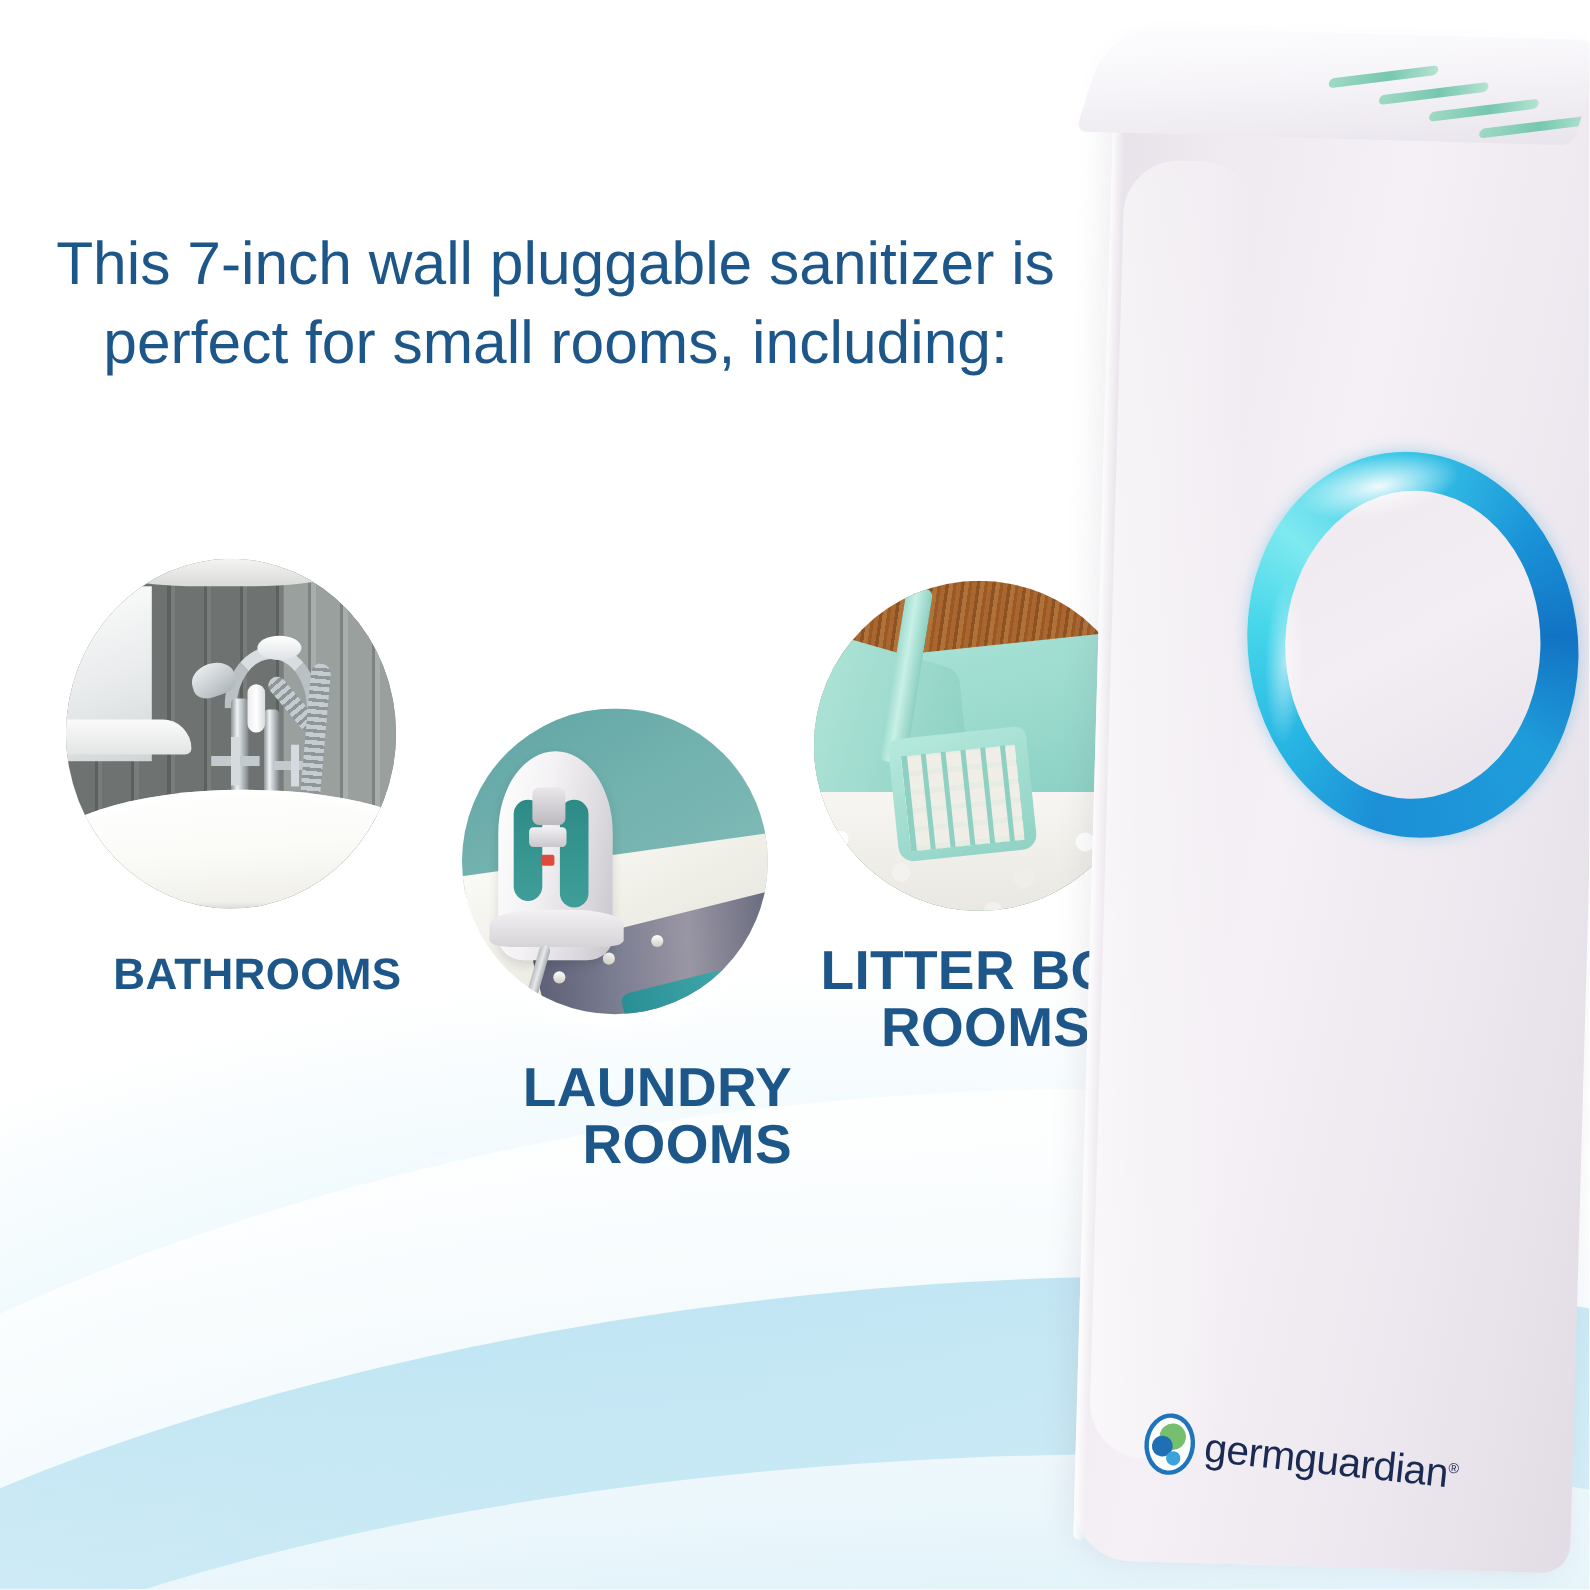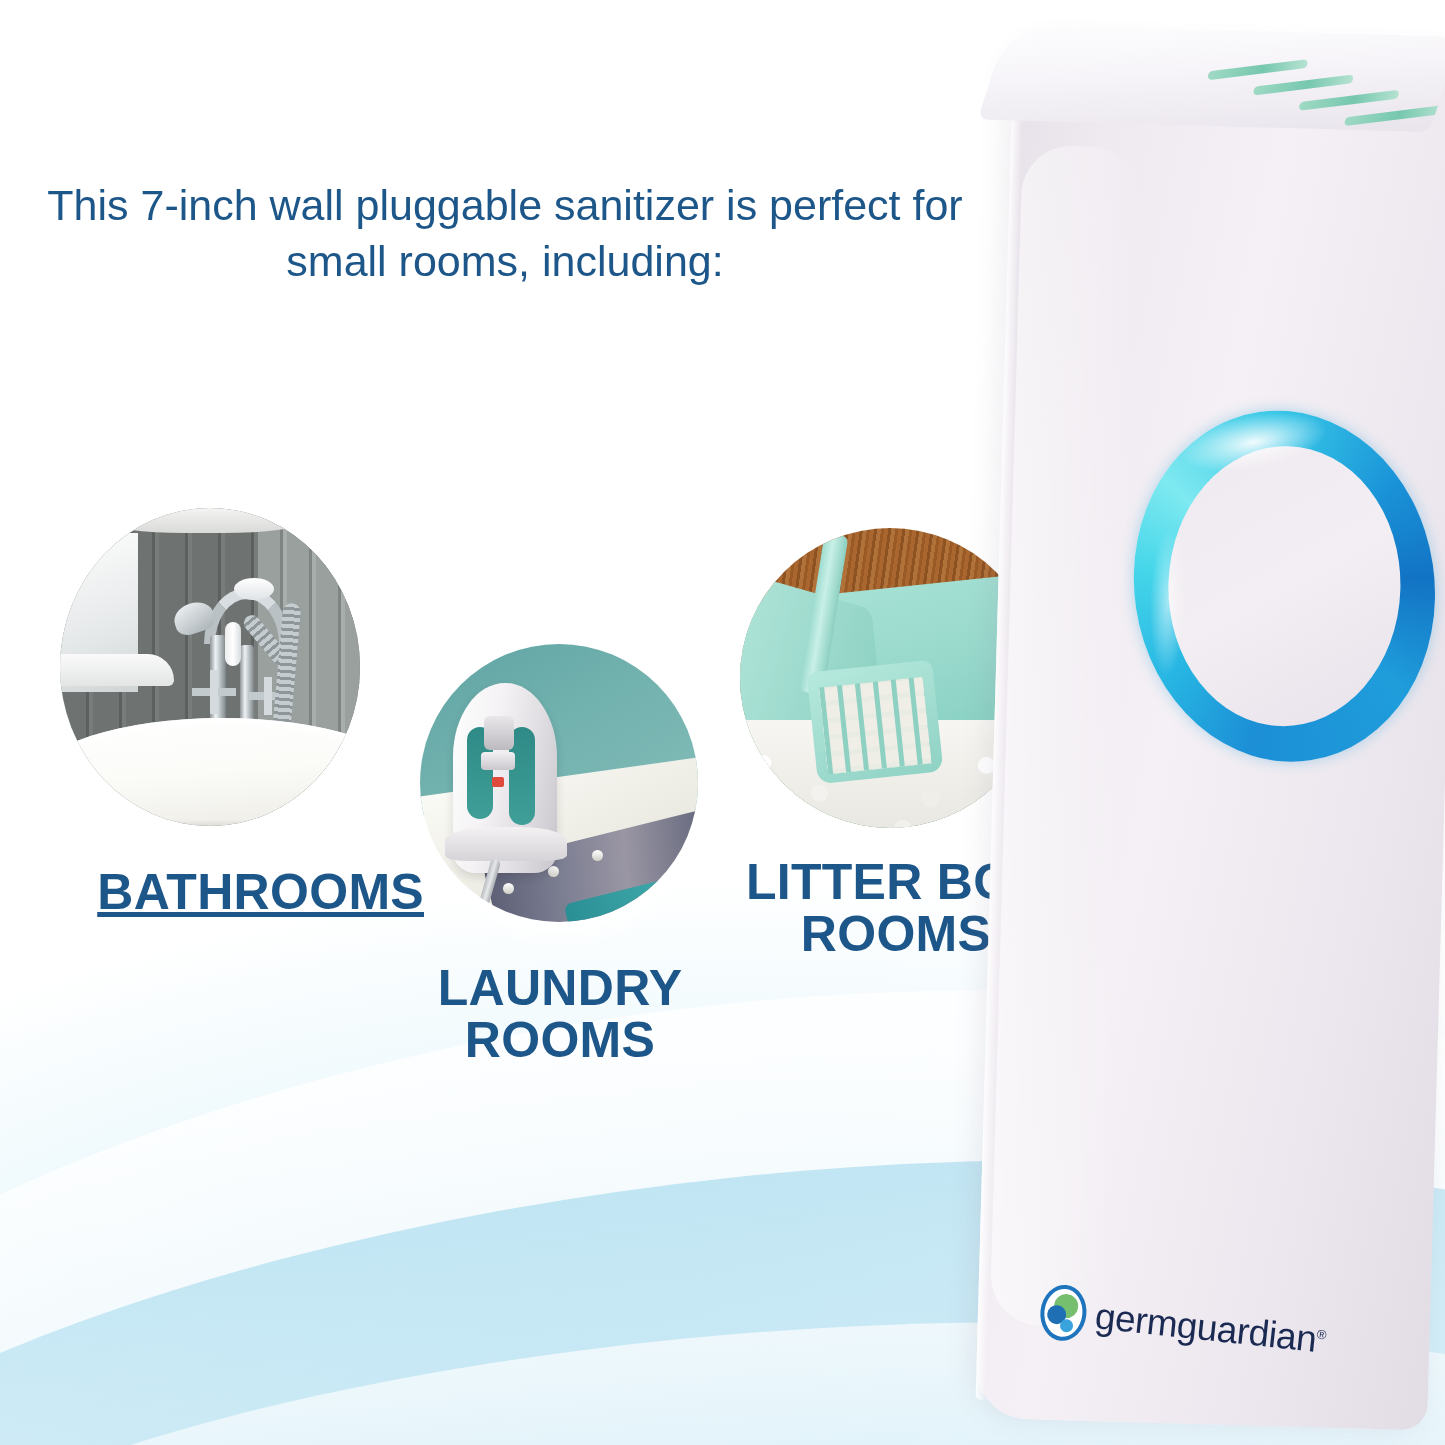--- a/index.html
+++ b/index.html
@@ -59,21 +59,22 @@
     text-align:center;
   }
   .headline {
     font-size:61px;
     font-weight:bold;
     letter-spacing:.5px;
     line-height:1.0;
     color:#1d5689;
   }
   .subhead {
-    font-size:43px;
+    margin-top:26px;
+    font-size:55px;
     font-weight:400;
     line-height:1.30;
     color:#1d5689;
     padding:0 41px;
   }
 
   
   .photo {
     position:absolute;
     border-radius:50%;
@@ -333,22 +334,22 @@
   }
 
   
   .label {
     position:absolute;
     color:#1d5689;
     font-weight:bold;
     line-height:1.04;
     letter-spacing:.3px;
   }
-  #label-bathrooms { left:44px; top:866px; width:380px; font-size:50px; text-align:right;text-decoration:underline; }
-  #label-laundry   { left:400px; top:962px; width:320px; font-size:50px; text-align:center; }
+  #label-bathrooms { left:44px; top:866px; width:380px; font-size:40px; text-align:center; }
+  #label-laundry   { left:400px; top:962px; width:320px; font-size:50px; text-align:right; }
   #label-litter    { left:716px; top:856px; width:360px; font-size:50px; text-align:center; }
 
   
   #device {
     position:absolute;
     left:1000px; top:24px;
     width:470px; height:1400px;
     transform:rotate(1.6deg);
     transform-origin:top left;
   }

